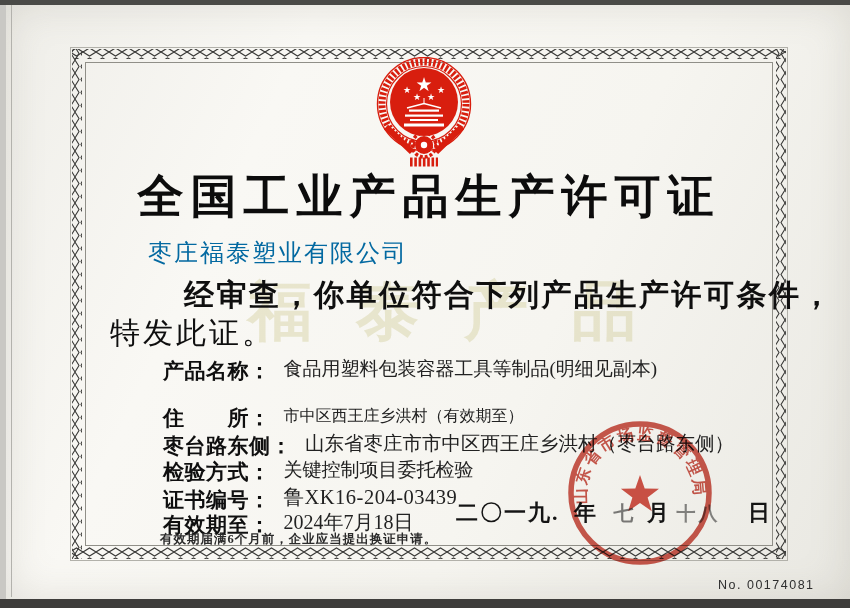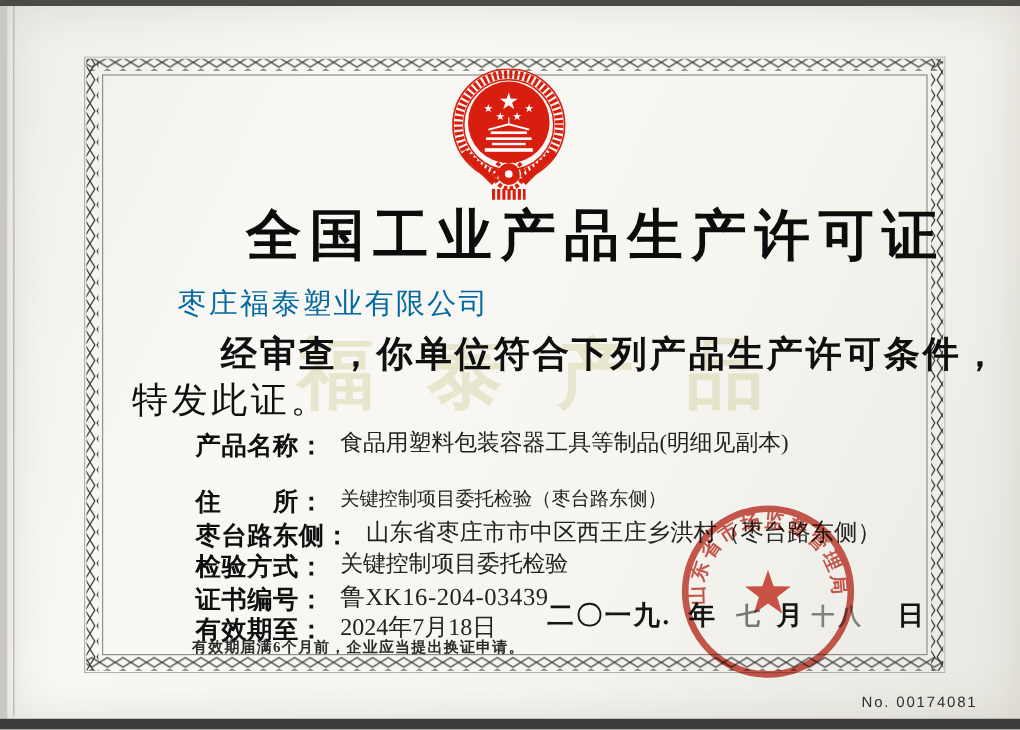--- a/index.html
+++ b/index.html
@@ -23,21 +23,21 @@
   .watermark{
     position:absolute;left:248px;top:268px;z-index:2;
     font-size:64px;font-weight:bold;letter-spacing:44px;white-space:nowrap;
     color:rgba(196,188,120,0.30);
   }
 
   .emblem{position:absolute;left:374px;top:57px;width:100px;height:112px;z-index:3;}
 
   .title{
     position:absolute;left:70px;top:166px;width:718px;z-index:3;
-    text-align:right;font-size:46px;font-weight:bold;letter-spacing:7px;
+    text-align:center;font-size:46px;font-weight:bold;letter-spacing:7px;
     color:#0c0c0c;white-space:nowrap;
   }
   .company{
     position:absolute;left:148px;top:237px;z-index:3;
     font-size:24px;color:#0369a1;letter-spacing:2px;white-space:nowrap;
   }
   .para1{
     position:absolute;left:184px;top:275px;z-index:3;
     font-size:30px;font-weight:bold;letter-spacing:2.5px;color:#0f0f0f;white-space:nowrap;
   }
@@ -138,21 +138,21 @@
 <div class="company">枣庄福泰塑业有限公司</div>
 <div class="para1">经审查，你单位符合下列产品生产许可条件，</div>
 <div class="para2">特发此证。</div>
 
 <div class="field-row row0">
   <span class="field-label">产品名称：</span>
   <span class="field-value">食品用塑料包装容器工具等制品(明细见副本)</span>
 </div>
 <div class="field-row row1">
   <span class="field-label">住　　所：</span>
-  <span class="field-value">关键控制项目委托检验（枣台路东侧）</span>
+  <span class="field-value">市中区西王庄乡洪村（有效期至）</span>
 </div>
 <div class="field-row row2">
   <span class="field-label">枣台路东侧：</span>
   <span class="field-value">山东省枣庄市市中区西王庄乡洪村（枣台路东侧）</span>
 </div>
 <div class="field-row row3">
   <span class="field-label">检验方式：</span>
   <span class="field-value">关键控制项目委托检验</span>
 </div>
 <div class="field-row row4">

